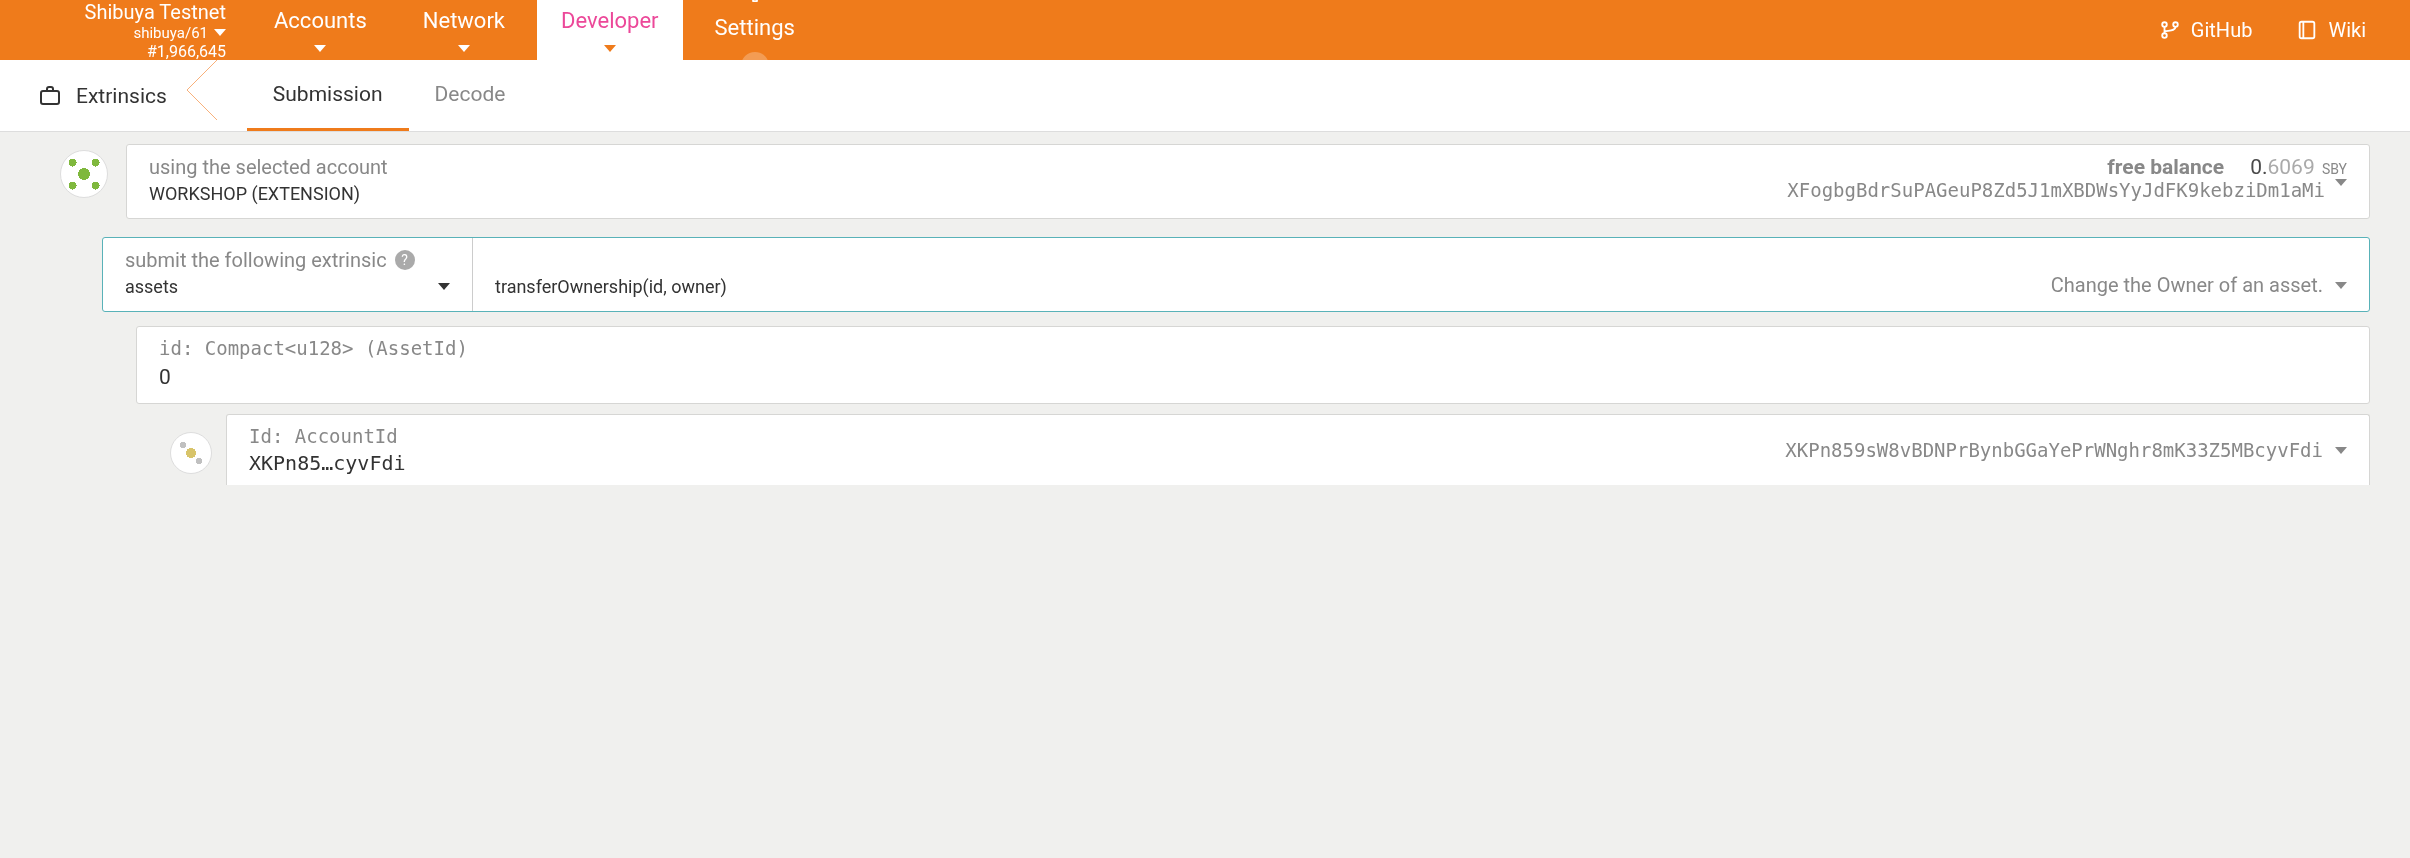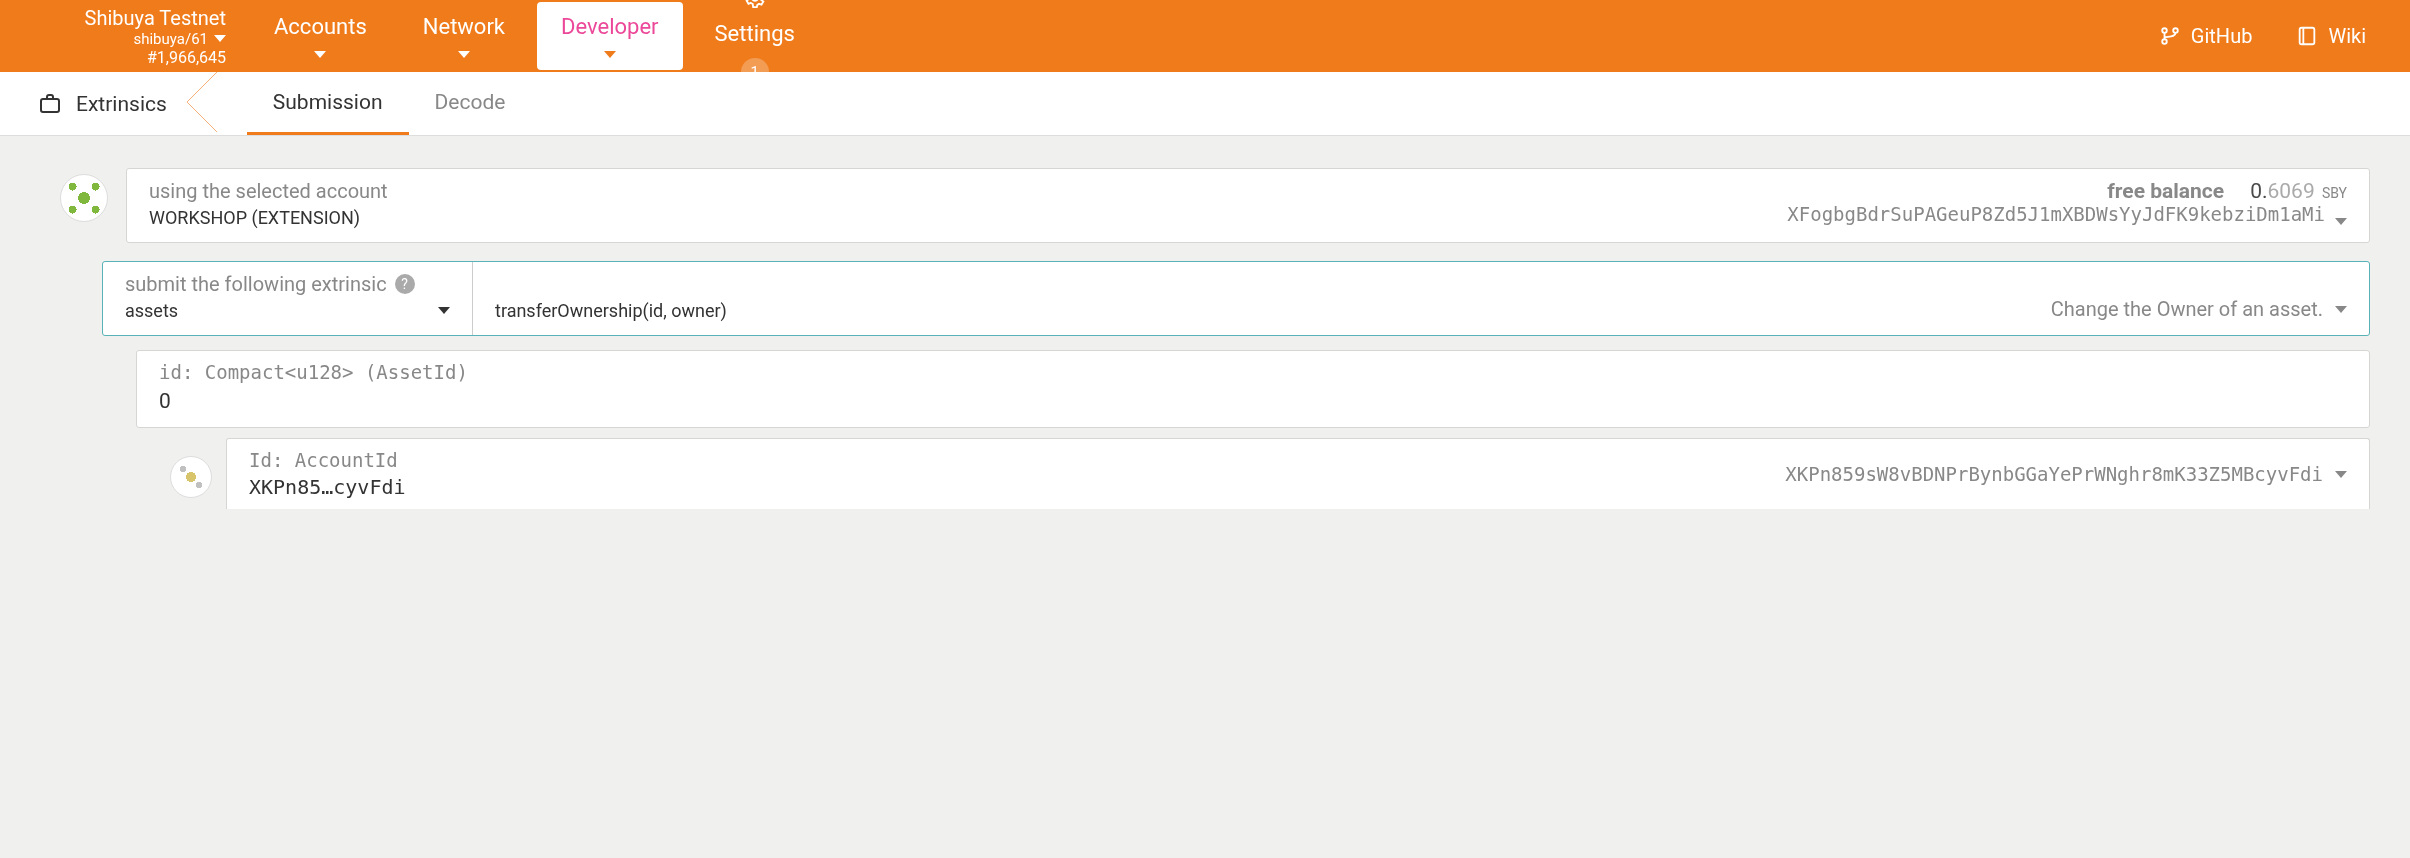--- a/index.html
+++ b/index.html
@@ -4,21 +4,21 @@
 <style>
   * { box-sizing: border-box; margin: 0; padding: 0; }
   body {
     font-family: -apple-system, BlinkMacSystemFont, "Segoe UI", Roboto, sans-serif;
     background: #f0f0ee;
     color: #4a4a4a;
     width: 2410px;
   }
   .topbar {
     background: #ef7b1b;
-    height: 72px;
+    height: 60px;
     display: flex;
     align-items: center;
     padding: 0 28px 0 0;
     color: #fff;
   }
   .network-block {
     padding: 0 24px;
     text-align: right;
     min-width: 250px;
   }
@@ -51,21 +51,21 @@
     display:flex; align-items:center; justify-content:center;
     font-size:15px;
   }
   .spacer { flex:1; }
   .right-links { display:flex; gap: 44px; padding-right:16px;}
   .right-link { display:flex; align-items:center; gap:10px; font-size:20px; cursor:pointer;}
   .icon { width:22px; height:22px; fill:none; stroke:currentColor; stroke-width:2;}
 
   .subnav {
     background:#fff;
-    height: 64px;
+    height: 72px;
     display:flex;
     align-items:stretch;
     border-bottom: 1px solid #ddd;
     padding-left: 18px;
     text-align: right;
   }
   .subnav .crumb {
     display:flex; align-items:center; gap:14px;
     padding: 0 20px;
     font-size:21px;
@@ -81,21 +81,21 @@
     position:absolute;
     left:0; top:0;
     width:100%; height:100%;
     background: linear-gradient(to bottom right, transparent 49%, #f8b07a 49%, #f8b07a 51%, transparent 51%) top left/100% 50% no-repeat,
                 linear-gradient(to top right, transparent 49%, #f8b07a 49%, #f8b07a 51%, transparent 51%) bottom left/100% 50% no-repeat;
   }
   .tabs { display:flex; align-items:stretch; margin-left: 30px;}
   .tab { display:flex; align-items:center; padding:0 26px; font-size:21px; color:#888; cursor:pointer; border-bottom: 3px solid transparent;}
   .tab.active { color:#333; border-bottom-color:#ef7b1b; }
 
-  .content { padding: 32px 40px 0 40px;}
+  .content { padding: 12px 40px 0 40px;}
 
   .panel {
     border: 1px solid #d6d6d4;
     background:#fff;
     border-radius: 3px;
     padding: 10px 22px 14px 22px;
     position:relative;
   }
   .row1 { display:flex; align-items:flex-start; gap:18px; margin-left:20px;}
   .identicon {
@@ -119,21 +119,21 @@
       radial-gradient(circle at 70% 70%, #c0c0c0 3px, transparent 3px),
       #fff;
   }
   .panel-body { flex:1; }
   .label-row { font-size:20px; color:#888; display:flex; align-items:center; gap:8px;}
   .value-row { font-size:18px; color:#333; margin-top:4px;}
   .right-info { text-align:right; font-size:18px;}
   .right-info .muted { color:#888;font-weight:bold; }
   .balance { font-size:21px;}
   .balance .light { color:#aaa; }
-  .addr { font-family: ui-monospace, Menlo, Consolas, monospace; color:#888; font-size:19px; display:flex; align-items:flex-end; gap:10px; justify-content:flex-end;}
+  .addr { font-family: ui-monospace, Menlo, Consolas, monospace; color:#888; font-size:19px; display:flex; align-items:flex-start; gap:10px; justify-content:flex-end;}
   .chev { color:#888; }
 
   .extrinsic-wrap { margin-left: 62px; margin-top: 18px;}
   .dual {
     display:flex;
     border: 1px solid #59b2b8;
     border-radius:3px;
     background:#fff;
     overflow:hidden;
   }

